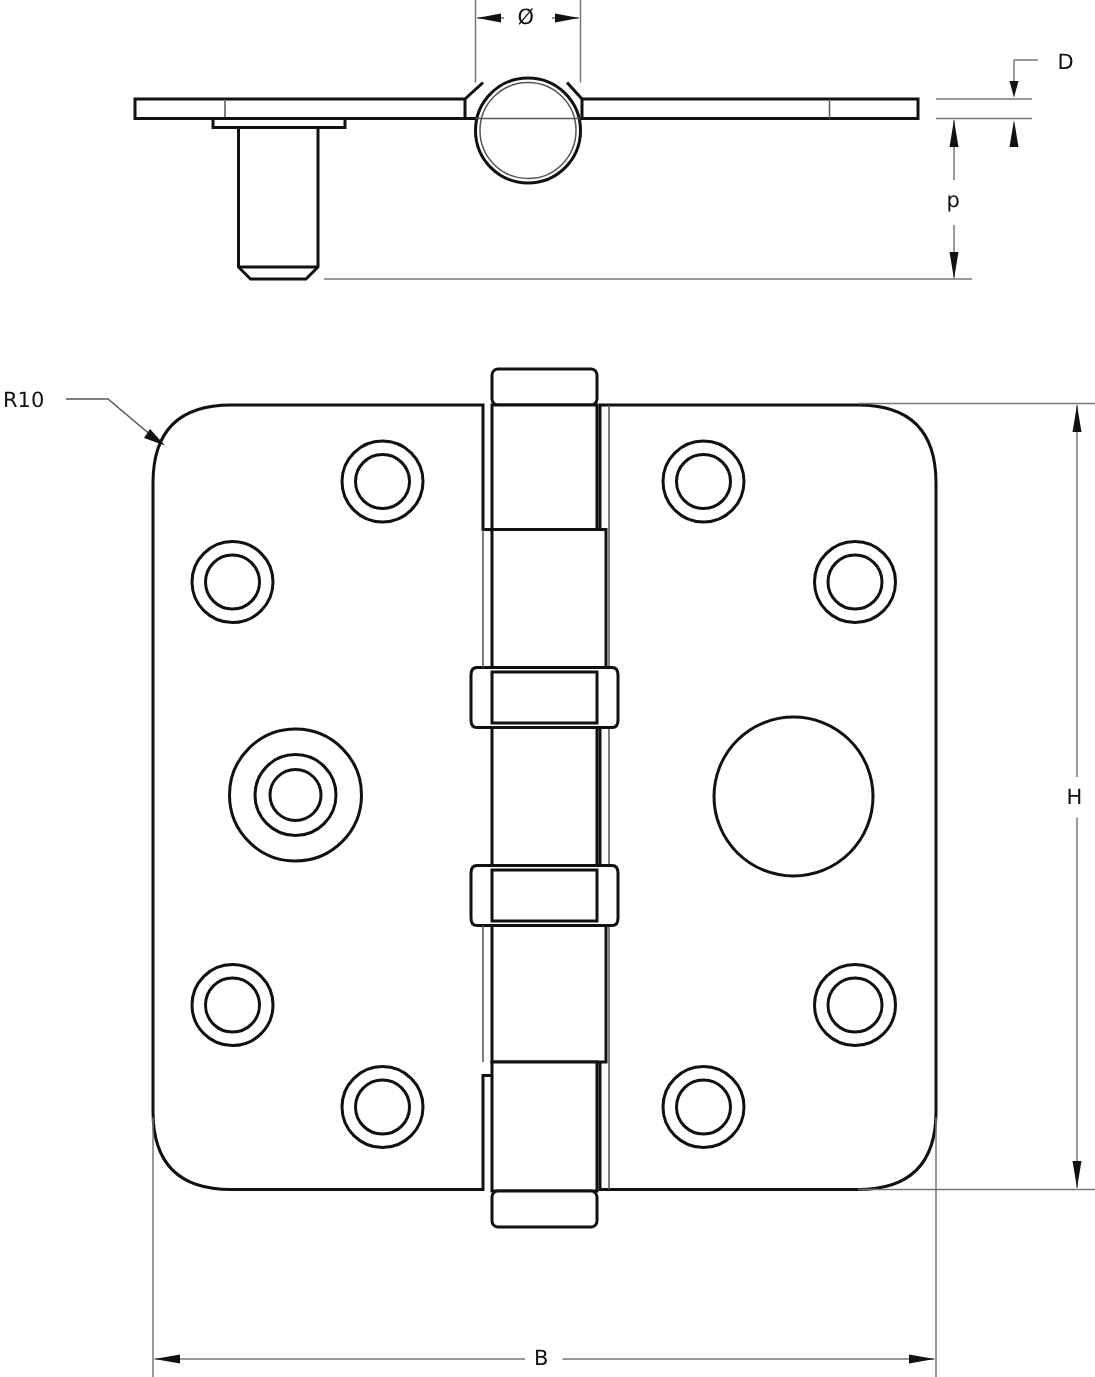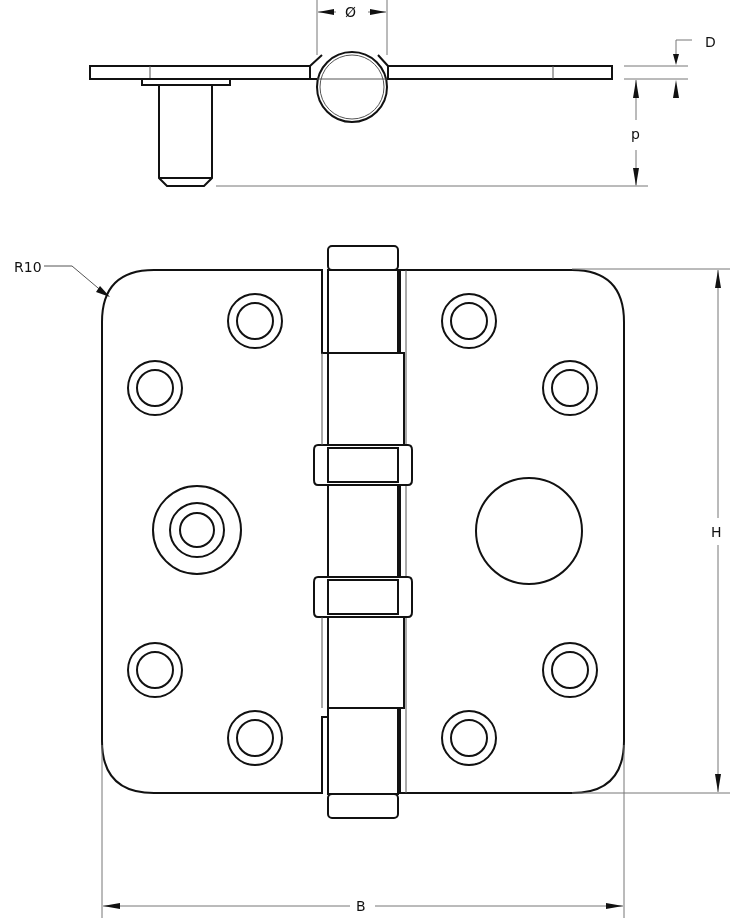--- a/index.html
+++ b/index.html
@@ -119,15 +119,15 @@
     <line class="dim" x1="103" y1="906" x2="350" y2="906"></line>
     <line class="dim" x1="375" y1="906" x2="623" y2="906"></line>
     <polygon points="103,906 120,903 120,909" fill="#111"></polygon>
     <polygon points="623,906 606,903 606,909" fill="#111"></polygon>
   </g>
 </svg>
 
 <span class="lbl" style="left:343px;top:4px;">Ø</span>
 <span class="lbl" style="left:703px;top:34px;">D</span>
 <span class="lbl" style="left:629px;top:126px;">p</span>
-<span class="lbl" style="left:12px;top:259px;">R10</span>
+<span class="lbl" style="left:0px;top:259px;">R10</span>
 <span class="lbl" style="left:709px;top:524px;">H</span>
 <span class="lbl" style="left:354px;top:898px;">B</span>
 
 </body></html>

